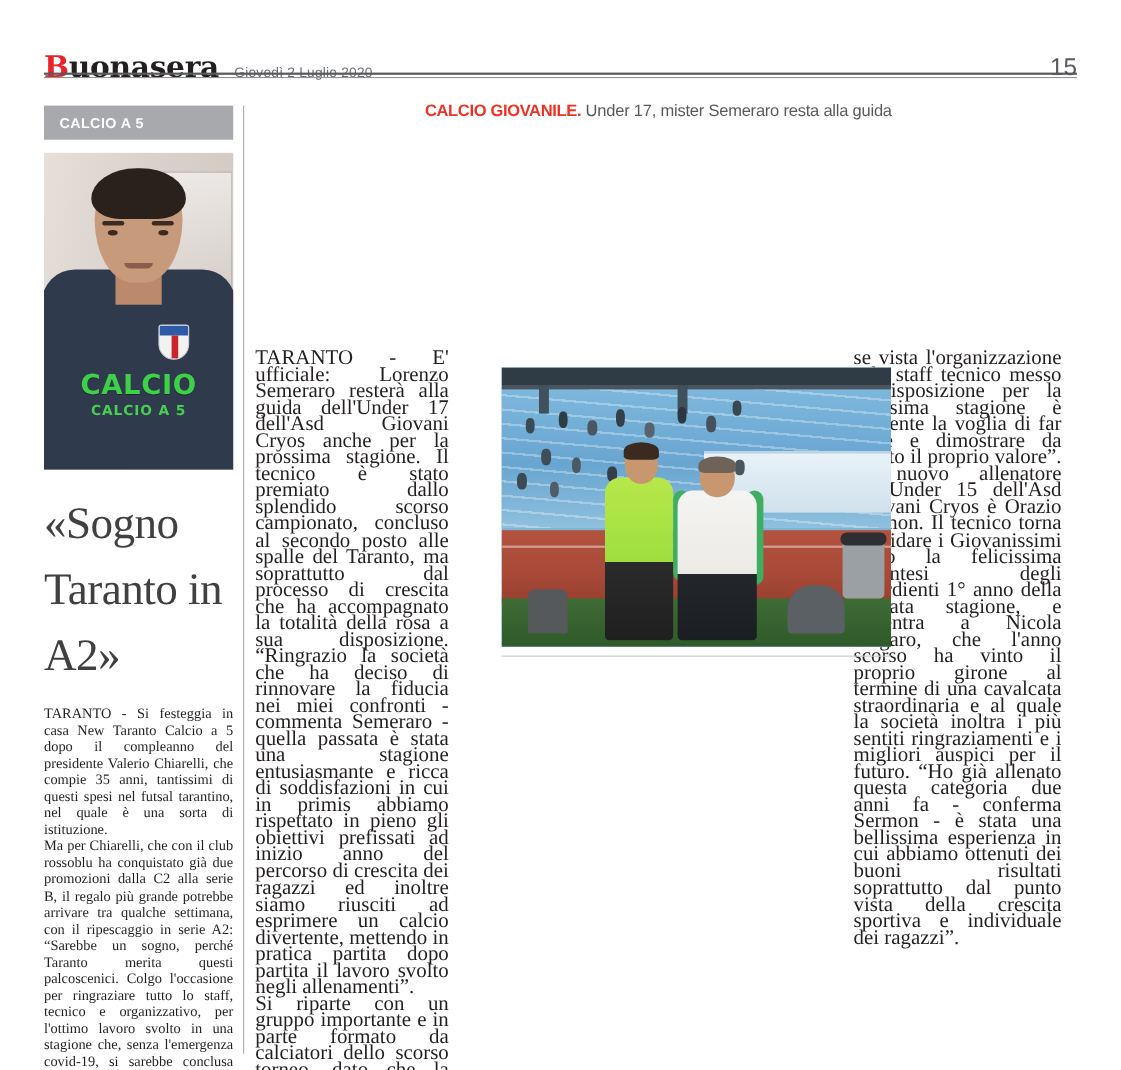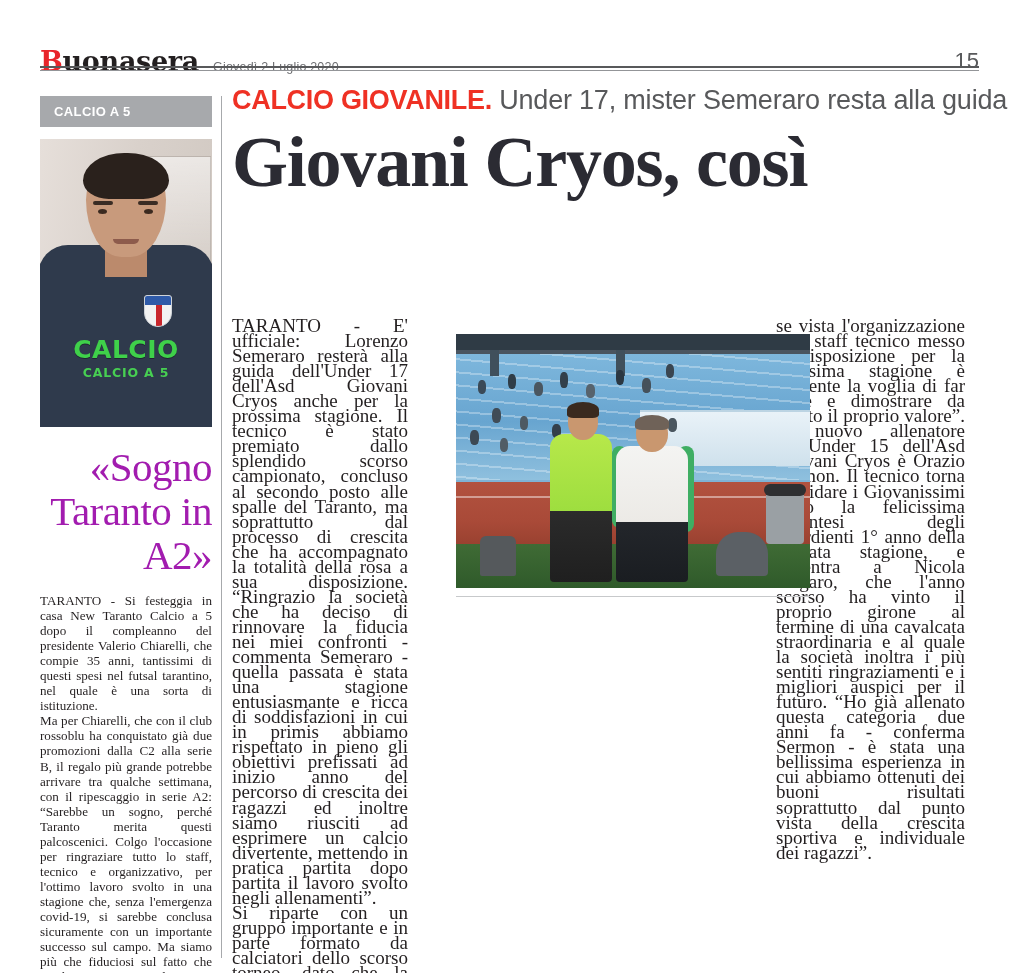--- a/index.html
+++ b/index.html
@@ -146,24 +146,23 @@
     position: absolute; left: 50%; top: 226px; transform: translateX(-50%);
     font-family: "DejaVu Sans", sans-serif; font-weight: 700;
     font-size: 12.5px; letter-spacing: 0.8px; color: #47cf52;
     white-space: nowrap;
   }
 
   .rail-headline {
     margin-top: 18px;
     font-family: "Liberation Serif", serif;
     font-size: 41px;
-    line-height: 44px;
+    line-height: 60px;
     letter-spacing: -0.5px;
-    color: #a21caf;
-    text-align: right;
+    color: #404040;
   }
   .rail-body {
     margin-top: 16px;
     font-family: "Liberation Serif", serif;
     font-size: 13.1px;
     line-height: 15.05px;
     text-align: justify;
     color: #231f20;
     -webkit-hyphens: auto; hyphens: auto;
   }
@@ -174,25 +173,26 @@
     position: absolute; left: 221px; top: 96px; width: 1px; height: 862px;
     background: #a7a9ac;
   }
 
   
   .main {
     position: absolute; left: 232px; top: 88px; width: 733px;
   }
   .kicker {
     font-family: "Liberation Sans", sans-serif;
-    font-size: 27px;
+    font-size: 15px;
     line-height: 25px;
     color: #58595b;
     letter-spacing: -0.2px;
     white-space: nowrap;
+    text-align: center;
   }
   .kicker .lead {
     color: #ef3124; font-weight: 700; letter-spacing: -0.3px;
   }
   .headline {
     margin-top: 12px;
     font-family: "Liberation Serif", serif;
     font-size: 72px;
     line-height: 74px;
     letter-spacing: -1.2px;
@@ -362,21 +362,21 @@
     <div class="rail-body">
       <p>TARANTO - Si festeggia in casa New Taranto Calcio a 5 dopo il compleanno del presidente Valerio Chiarelli, che compie 35 anni, tantissimi di questi spesi nel futsal tarantino, nel quale è una sorta di istituzione.</p>
       <p>Ma per Chiarelli, che con il club rossoblu ha conquistato già due promozioni dalla C2 alla serie B, il regalo più grande potrebbe arrivare tra qualche settimana, con il ripescaggio in serie A2: “Sarebbe un sogno, perché Taranto merita questi palcoscenici. Colgo l'occasione per ringraziare tutto lo staff, tecnico e organizzativo, per l'ottimo lavoro svolto in una stagione che, senza l'emergenza covid-19, si sarebbe conclusa sicuramente con un importante successo sul campo. Ma siamo più che fiduciosi sul fatto che verrà riconosciuto il nostro splendido cammino: non vediamo l'ora di tornare a giocare”.</p>
     </div>
   </div>
 
   <div class="v-rule"></div>
 
   <div class="main">
     <div class="kicker"><span class="lead">CALCIO GIOVANILE.</span> <span>Under 17, mister Semeraro resta alla guida</span></div>
-    <h1 class="headline"><span>Giovani Cryos, così</span></h1>
+    <h1 class="headline"></h1>
   </div>
 
   <div class="columns">
     <div class="col col-2">
       <p>TARANTO - E' ufficiale: Lorenzo Semeraro resterà alla guida dell'Under 17 dell'Asd Giovani Cryos anche per la prossima stagione. Il tecnico è stato premiato dallo splendido scorso campionato, concluso al secondo posto alle spalle del Taranto, ma soprattutto dal processo di crescita che ha accompagnato la totalità della rosa a sua disposizione. “Ringrazio la società che ha deciso di rinnovare la fiducia nei miei confronti - commenta Semeraro - quella passata è stata una stagione entusiasmante e ricca di soddisfazioni in cui in primis abbiamo rispettato in pieno gli obiettivi prefissati ad inizio anno del percorso di crescita dei ragazzi ed inoltre siamo riusciti ad esprimere un calcio divertente, mettendo in pratica partita dopo partita il lavoro svolto negli allenamenti”.</p>
       <p>Si riparte con un gruppo importante e in parte formato da calciatori dello scorso torneo, dato che la squadra ha giocato con diversi atleti sotto età: “Quest'anno andranno a comporre una base solida per la nuova stagione. Attendiamo informazioni sul nuovo format dei campionati e su come si svolgeranno, gli obiettivi rimangono quelli di sempre crescere e divertirsi, se poi dovessimo riuscire a far divertire anche chi ci segue, il lavoro sarebbe completo”. Da quest'anno, per la Cryos c'è anche la novità Under 19: “Altro grande sforzo non indifferente della società che negli anni vedendo interrompere diversi giovani calciatori il loro percorso ha deciso giustamente di provvedere in prima persona a dare continuità al lavoro svolto fino a quel momento. Sicuramente, trattandosi di una nuova esperienza, si andrà incontro a difficoltà anche</p>
     </div>
     <div class="col col-4">
       <p>se vista l'organizzazione e lo staff tecnico messo a disposizione per la prossima stagione è evidente la voglia di far bene e dimostrare da subito il proprio valore”. Il nuovo allenatore dell'Under 15 dell'Asd Giovani Cryos è Orazio Sermon. Il tecnico torna a guidare i Giovanissimi dopo la felicissima parentesi degli Esordienti 1° anno della passata stagione, e subentra a Nicola Ungaro, che l'anno scorso ha vinto il proprio girone al termine di una cavalcata straordinaria e al quale la società inoltra i più sentiti ringraziamenti e i migliori auspici per il futuro. “Ho già allenato questa categoria due anni fa - conferma Sermon - è stata una bellissima esperienza in cui abbiamo ottenuti dei buoni risultati soprattutto dal punto vista della crescita sportiva e individuale dei ragazzi”.</p>
     </div>

